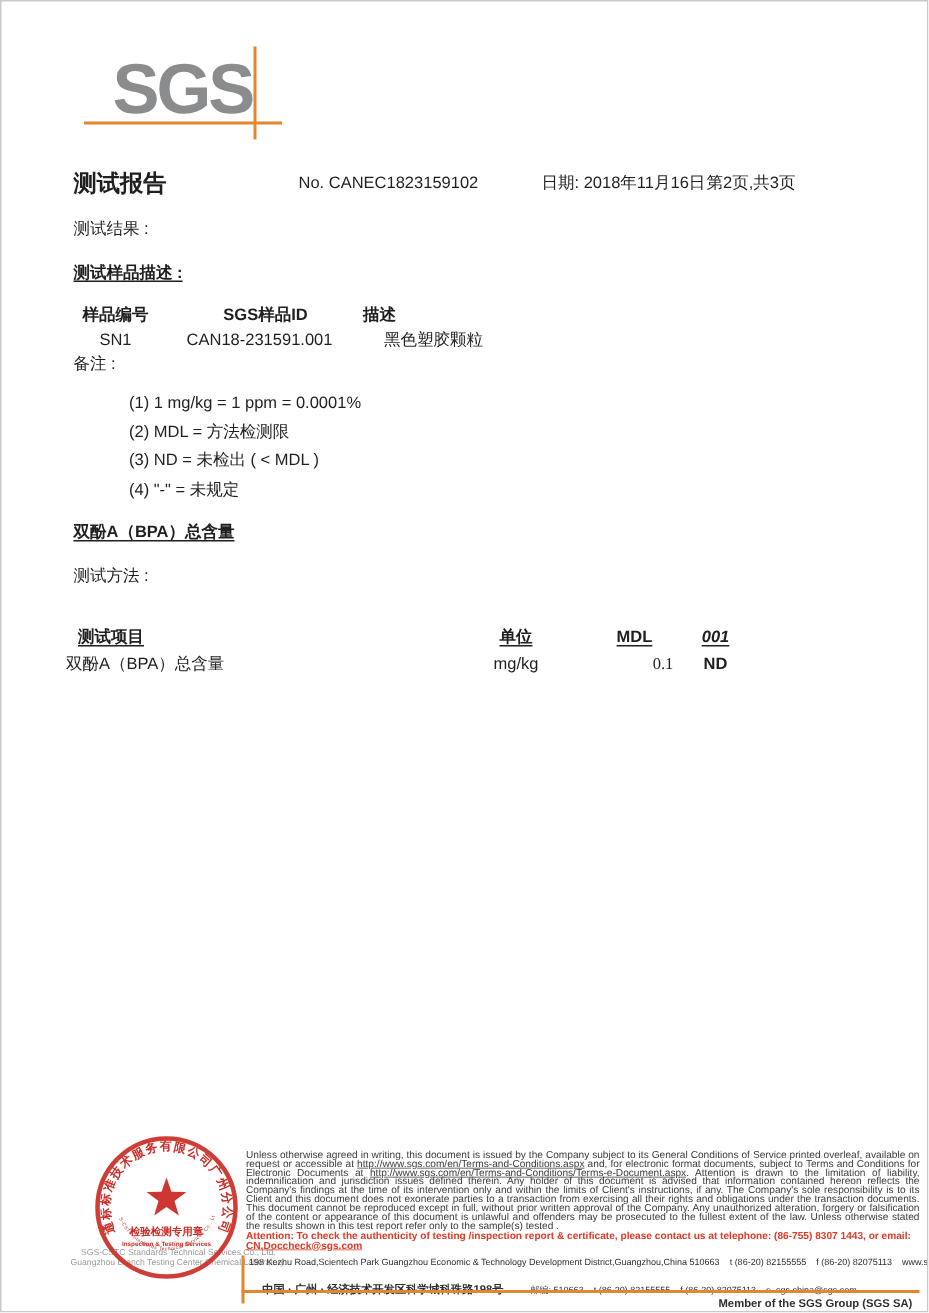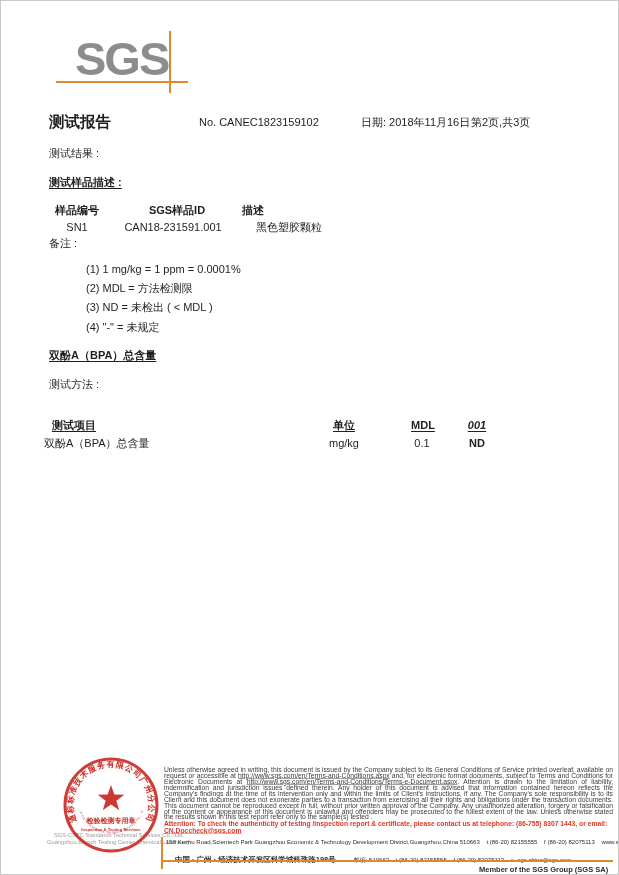--- a/index.html
+++ b/index.html
@@ -77,21 +77,21 @@
 
   <div class="abs fs11" style="left:48px;top:377px;">测试方法 :</div>
 
   <div>
     <div class="abs fs11 b ul" style="left:51px;top:418px;">测试项目</div>
     <div class="abs fs11 b ul ctr" style="left:318px;top:418px;width:50px;">单位</div>
     <div class="abs fs11 b ul ctr" style="left:399px;top:418px;width:46px;">MDL</div>
     <div class="abs fs11 b ul ctr" style="left:453px;top:418px;width:46px;font-style:italic;">001</div>
     <div class="abs fs11" style="left:43px;top:436px;">双酚A（BPA）总含量</div>
     <div class="abs fs11 ctr" style="left:318px;top:436px;width:50px;">mg/kg</div>
-    <div class="abs fs11 ctr" style="left:398px;top:436px;width:46px;">0.1</div>
+    <div class="abs fs11 ctr" style="left:418px;top:436px;width:46px;font-family:Liberation Serif, serif;">0.1</div>
     <div class="abs fs11 ctr" style="left:453px;top:436px;width:46px;font-weight:bold;">ND</div>
   </div>
 
   <div class="half gray-co" style="left:26px;top:831px;width:368px;">
     <div>SGS-CSTC Standards Technical Services Co., Ltd.</div>
     <div>Guangzhou Branch Testing Center Chemical Laboratory.</div>
   </div>
 
   <svg class="abs stamp" style="left:60px;top:754px;width:100px;height:100px;" viewBox="0 0 100 100">
     <circle class="st-ring" cx="50" cy="50" r="46"></circle>

